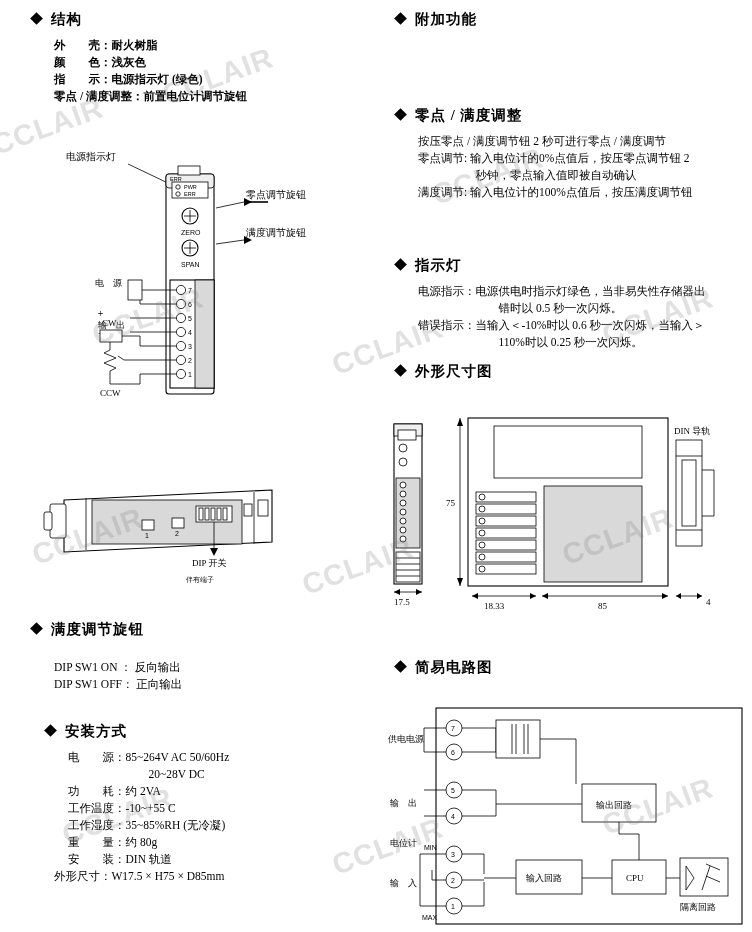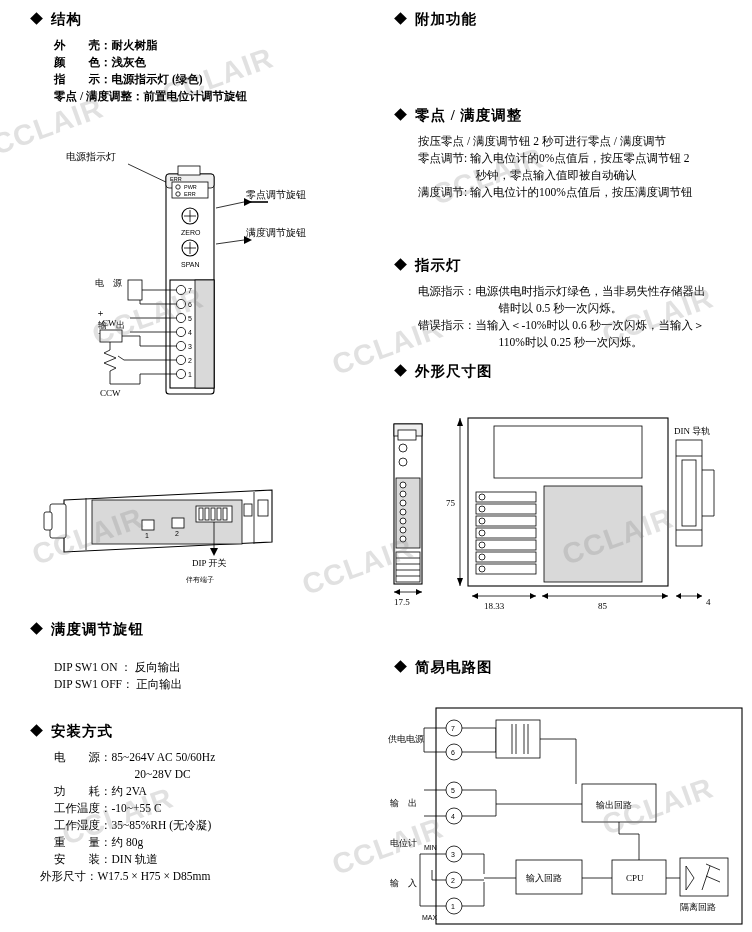--- a/index.html
+++ b/index.html
@@ -197,21 +197,21 @@
       <div class="sec-head diamond-wrap">
         <span class="diamond"></span>
         <span>满度调节旋钮</span>
       </div>
       <div style="margin-top:20px;margin-left:22px;">
         <div class="body-txt">DIP SW1 ON ：  反向输出</div>
         <div class="body-txt">DIP SW1 OFF：  正向输出</div>
       </div>
     </div>
 
-    <div class="sec" style="left:32px;top:722px;">
+    <div class="sec" style="left:46px;top:722px;">
       <div class="sec-head diamond-wrap">
         <span class="diamond"></span>
         <span>安装方式</span>
       </div>
       <div style="margin-top:8px;margin-left:22px;">
         <div class="body-txt">电　　源：85~264V AC  50/60Hz</div>
         <div class="body-txt">　　　　　　　20~28V DC</div>
         <div class="body-txt">功　　耗：约 2VA</div>
         <div class="body-txt">工作温度：-10~+55 C</div>
         <div class="body-txt">工作湿度：35~85%RH (无冷凝)</div>

